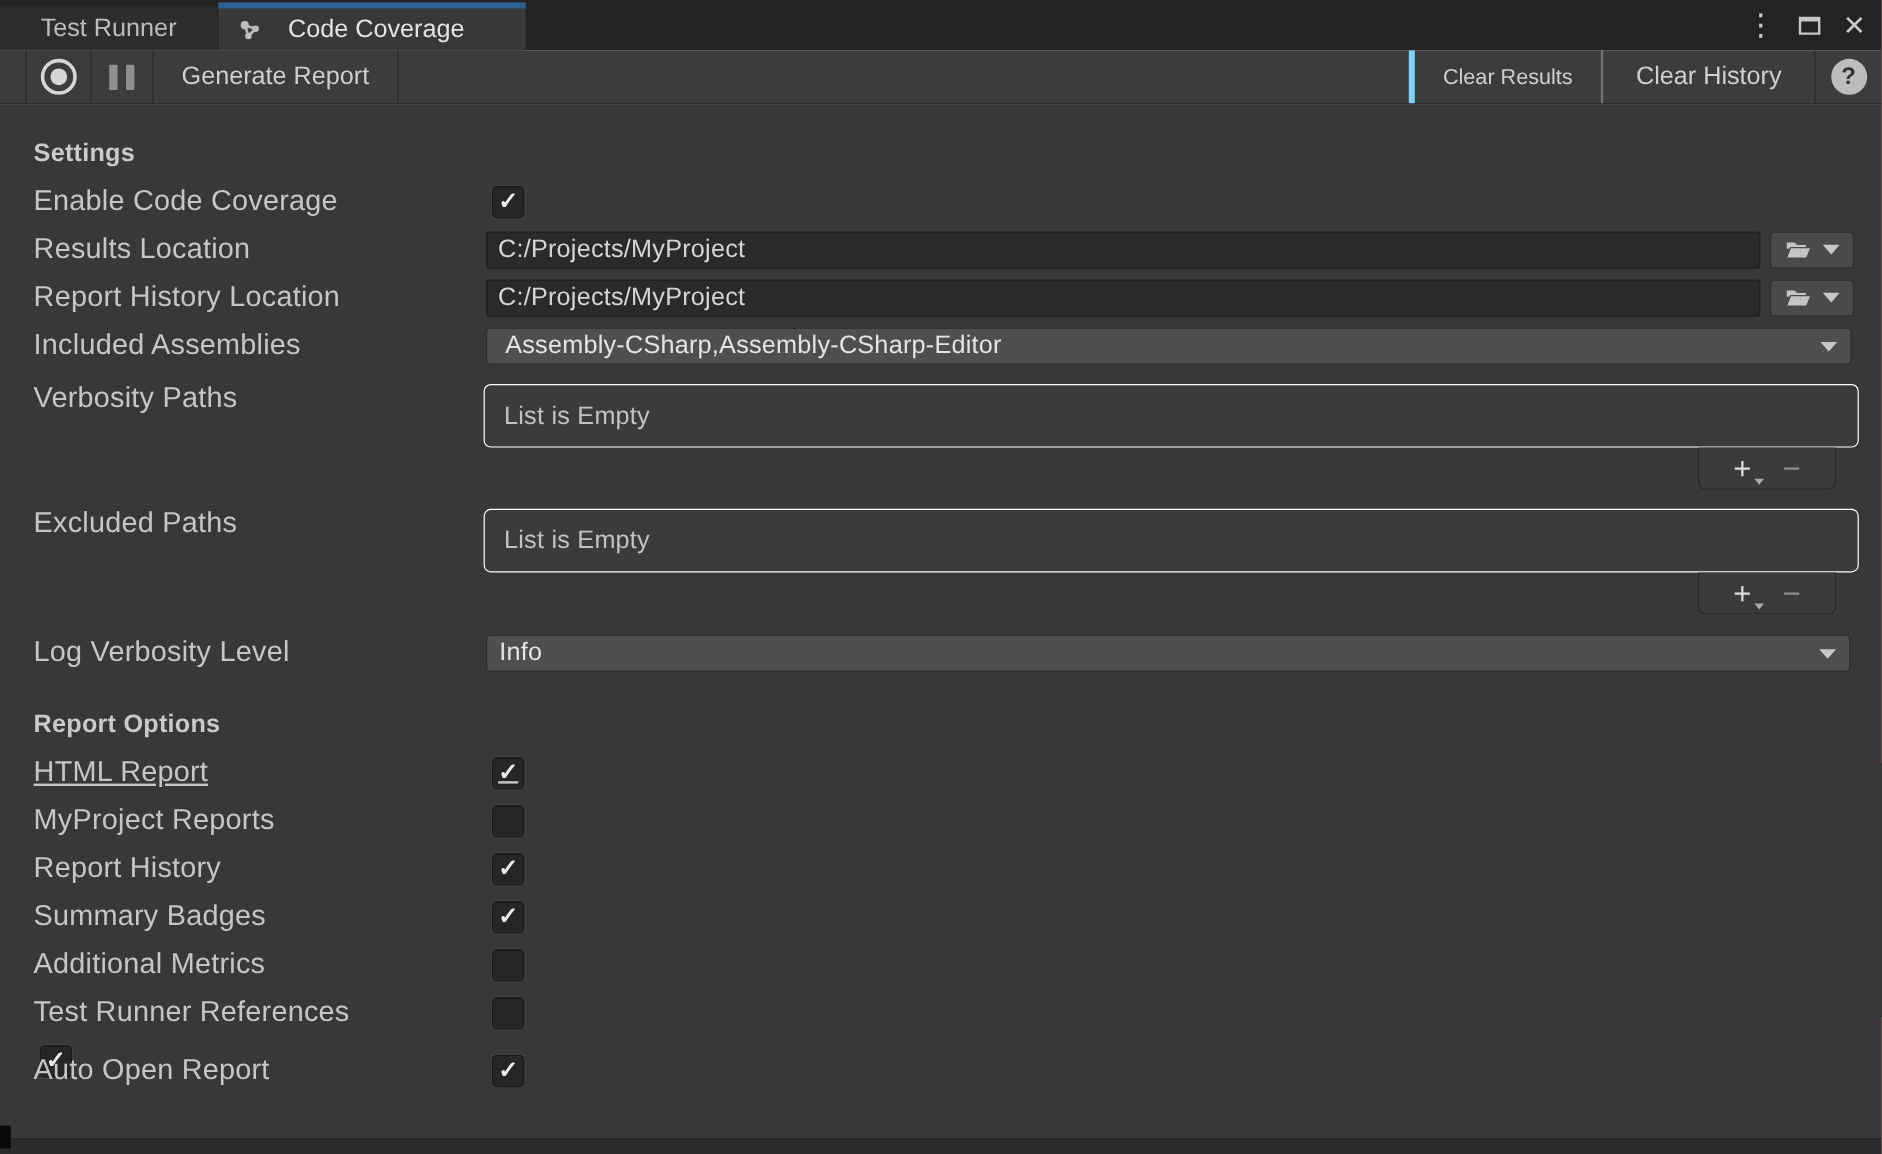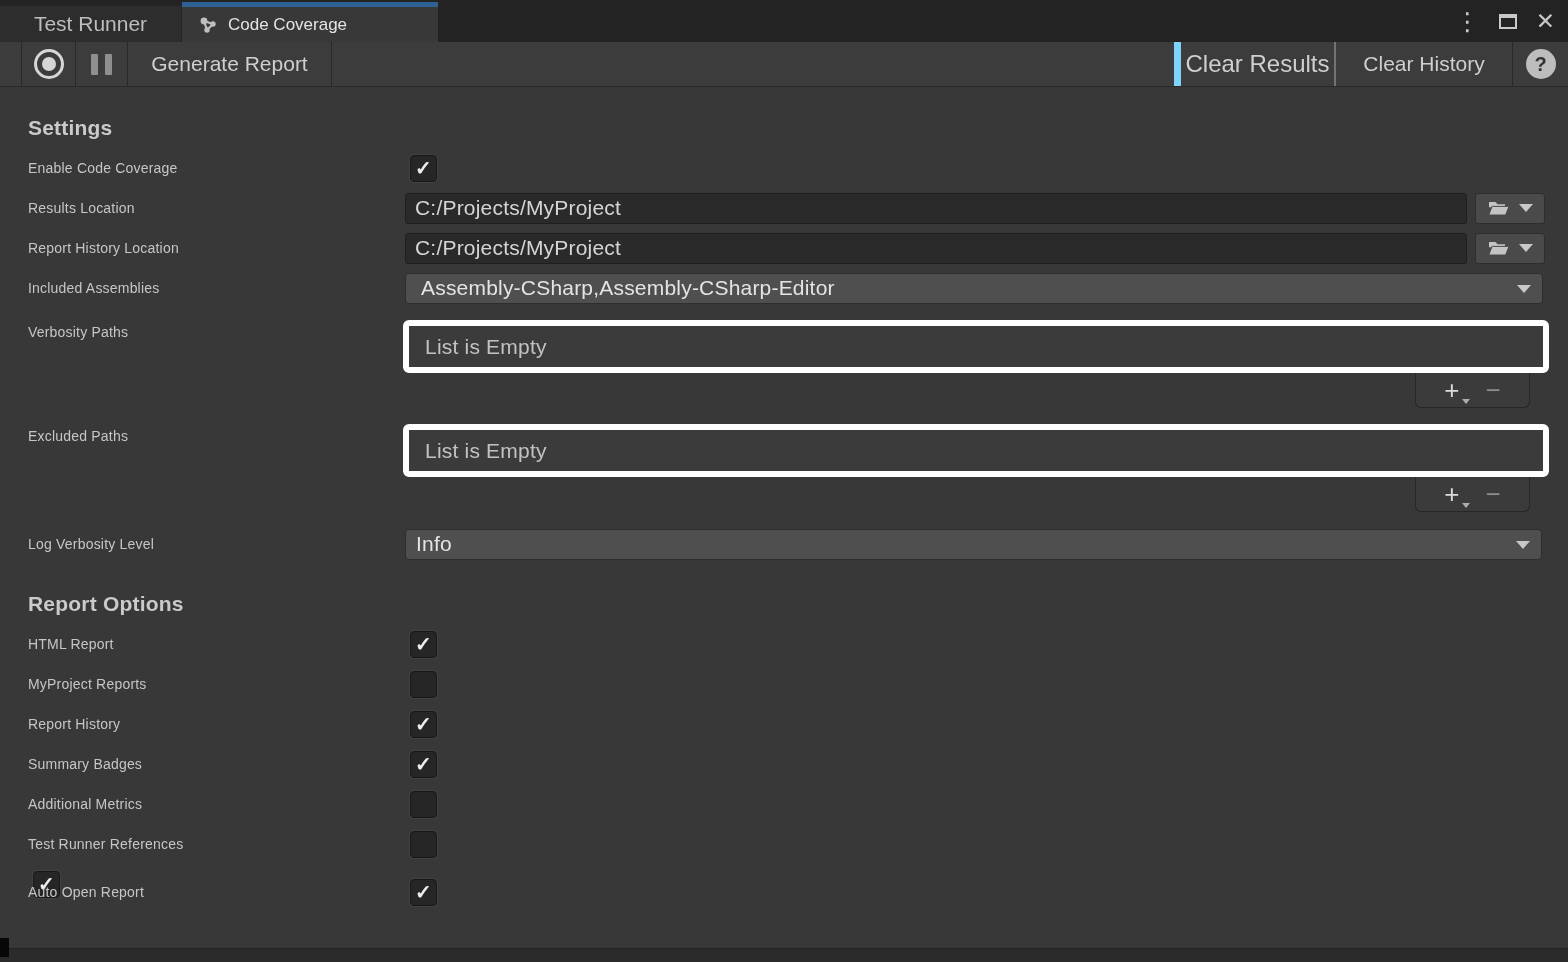--- a/index.html
+++ b/index.html
@@ -6,51 +6,51 @@
   html,body { width:1568px; height:962px; overflow:hidden; }
   body { background:#383838; font-family:"Liberation Sans", sans-serif; color:#C6C6C6; }
 
   .window { position:relative; width:1568px; height:962px; background:#fca5a5; }
 
   
   .tabbar { position:absolute; top:0; left:0; right:0; height:42px; background:#232323; }
   .tab-inactive { position:absolute; left:0; top:6px; width:181px; height:36px; background:#2D2D2D;
                   display:flex; align-items:center; justify-content:center; font-size:21px; color:#BDBDBD; cursor:default; }
   .tab-active { position:absolute; left:182px; top:2px; width:256px; height:40px; background:#383838;
-                border-top:5px solid #2F6093; display:flex; align-items:center; gap:9px; padding-left:17px;
-                font-size:17px; color:#E4E4E4; cursor:default; }
+                border-top:5px solid #2F6093; display:flex; align-items:center; gap:21px; padding-left:17px;
+                font-size:21px; color:#E4E4E4; cursor:default; }
   .win-controls { position:absolute; right:13px; top:0; height:42px; display:flex; align-items:center; gap:19px; }
   .menu-dots { font-size:25px; color:#C8C8C8; line-height:1; }
   .maximize-box { width:18px; height:15px; border:2px solid #C8C8C8; border-top-width:4px; }
   .close-x { font-size:23px; color:#C8C8C8; line-height:1; }
 
   
   .toolbar { position:absolute; top:42px; left:0; right:0; height:45px; background:#3C3C3C;
              border-bottom:1px solid #282828; display:flex; align-items:stretch; }
   .tb-seg { display:flex; align-items:center; justify-content:center; border-right:1px solid #2A2A2A; }
   .tb-lead { width:22px; }
   .tb-btn { cursor:default; }
   .tb-record { width:54px; }
   .tb-pause { width:52px; gap:7px; }
   .tb-generate { width:204px; font-size:21px; color:#CFCFCF; }
   .tb-spacer { flex:1; border-right:none; }
-  .tb-clear-results { width:160px; font-size:24px; color:#CFCFCF; border-left:7px solid #7dd3fc; border-right:none; }
+  .tb-clear-results { width:160px; font-size:18px; color:#CFCFCF; border-left:5px solid #7dd3fc; border-right:none; }
   .tb-clear-history { width:178px; font-size:21px; color:#CFCFCF; border-left:2px solid #737373; border-right:none; }
   .tb-help { width:56px; border-left:1px solid #2A2A2A; border-right:none; }
   .rec-outer { width:30px; height:30px; border-radius:50%; border:3px solid #D6D6D6;
                display:flex; align-items:center; justify-content:center; }
   .rec-inner { width:14px; height:14px; border-radius:50%; background:#D6D6D6; }
   .pause-bar { width:7px; height:21px; background:#8F8F8F; border-radius:1px; }
   .help-circle { width:30px; height:30px; border-radius:50%; background:#BDBDBD; color:#333333;
                  display:flex; align-items:center; justify-content:center; font-size:20px; font-weight:bold; }
 
   
   .content { position:absolute; top:87px; left:0; right:0; bottom:14px; background:#383838; }
   .row { position:absolute; left:28px; right:0; height:40px; display:flex; align-items:center; }
-  .lbl { width:377px; flex:none; font-size:14px; color:#C6C6C6; letter-spacing:0.2px; }
+  .lbl { width:377px; flex:none; font-size:24px; color:#C6C6C6; letter-spacing:0.2px; }
   .hdr { font-weight:bold; color:#CACACA; font-size:21px; letter-spacing:0.2px; }
 
   .checkbox { width:27px; height:27px; margin-left:5px; background:#262626; border:1px solid #181818;
               border-radius:4px; box-shadow:0 0 0 1px rgba(255,255,255,0.05);
               display:flex; align-items:center; justify-content:center; cursor:default; }
   .checkmark { color:#EDEDED; font-size:20px; font-weight:bold; line-height:1; }
 
   .textfield { width:1062px; height:31px; background:#2A2A2A; border:1px solid #1E1E1E; border-radius:3px;
                color:#D6D6D6; font-size:21px; padding:0 9px; font-family:inherit; outline:none; letter-spacing:0.2px; }
   .folderbtn { margin-left:8px; width:70px; height:31px; background:#4A4A4A; border:1px solid #2E2E2E;
@@ -59,21 +59,21 @@
                 border-top:8px solid #C8C8C8; }
 
   .dropdown { height:31px; background:#4F4F4F; border:1px solid #2E2E2E; border-radius:4px;
               display:flex; align-items:center; position:relative; color:#E4E4E4; font-size:21px;
               letter-spacing:0.2px; cursor:default; }
   .dd-assemblies { width:1138px; padding-left:15px; }
   .dd-info { width:1137px; padding-left:10px; }
   .dropdown .arrow-down { position:absolute; right:11px; top:11px; }
 
   .listbox { position:absolute; left:403px; width:1146px; height:53px; background:#3B3B3B;
-             border:6px solid #ffffff; border-radius:6px; display:flex; align-items:center;
+             border:1px solid #ffffff; border-radius:6px; display:flex; align-items:center;
              padding-left:16px; font-size:21px; color:#C2C2C2; letter-spacing:0.2px; }
   .listfooter { position:absolute; right:38px; width:115px; height:35px; background:#3B3B3B;
                 border:1px solid #272727; border-top:none; border-radius:0 0 6px 6px;
                 display:flex; align-items:center; justify-content:center; gap:16px; }
   .lf-add { display:flex; align-items:flex-end; color:#DADADA; font-size:26px; line-height:0.8; cursor:default; }
   .mini-arrow { width:0; height:0; border-left:4px solid transparent; border-right:4px solid transparent;
                 border-top:5px solid #ABABAB; margin-left:2px; margin-bottom:-4px; }
   .lf-remove { color:#8C8C8C; font-size:26px; line-height:0.8; cursor:default; }
 
   
@@ -88,21 +88,21 @@
   #r-history    { top:141px; }
   #r-assemblies { top:181px; }
   #r-incl-label { top:225px; }
   #incl-list    { top:233px; }
   #incl-footer  { top:286px; }
   #r-excl-label { top:329px; }
   #excl-list    { top:337px; }
   #excl-footer  { top:390px; }
   #r-verbosity  { top:437px; }
   #r-report-hdr { top:497px; }
-  #r-html       { top:537px; }
+  #r-html       { top:537px;text-decoration:underline; }
   #r-addrep     { top:577px; }
   #r-rephist    { top:617px; }
   #r-badges     { top:657px; }
   #r-metrics    { top:697px; }
   #r-refs       { top:737px; }
   #r-autogen    { top:777px; }
   #r-autoopen   { top:785px; }
 </style>
 </head>
 <body>

